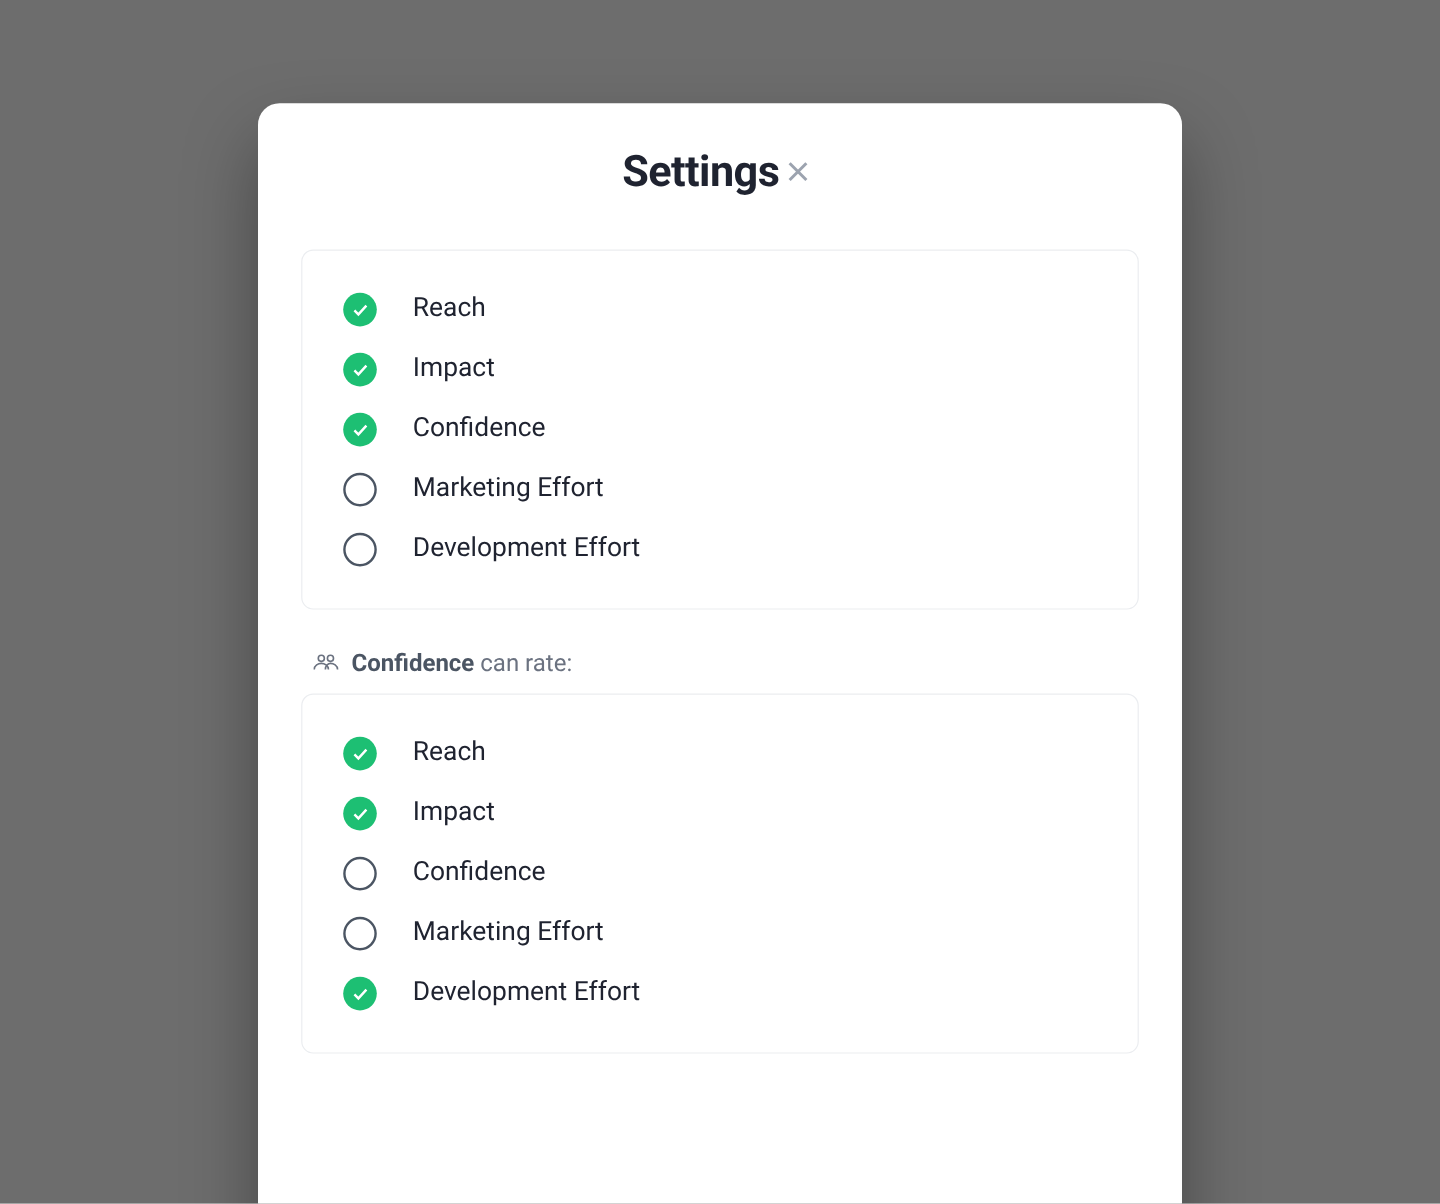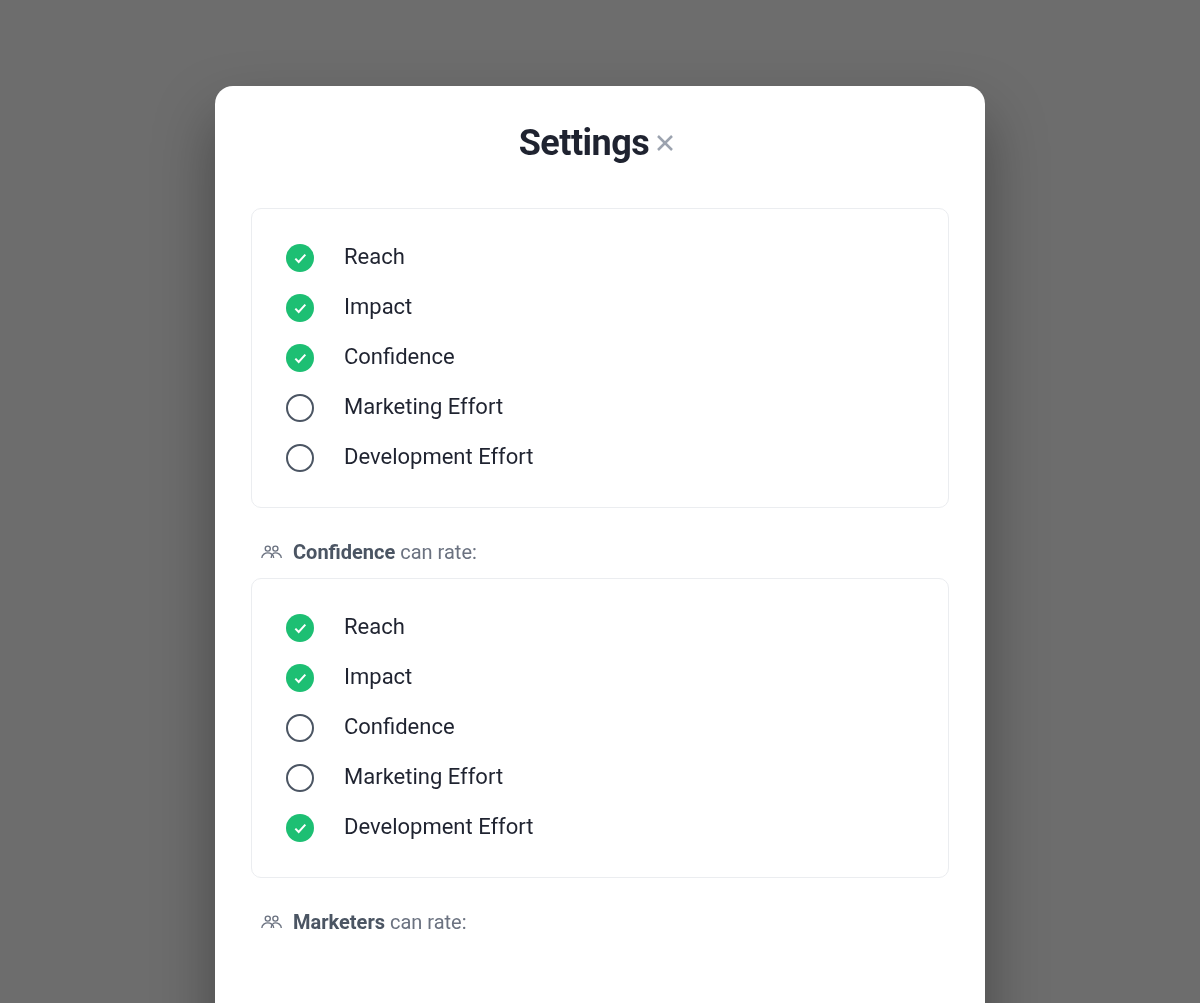--- a/index.html
+++ b/index.html
@@ -221,27 +221,14 @@
           <div class="option-row">
             <div class="check-circle checked">
               <svg viewBox="0 0 24 24">
                 <polyline points="5 13 10 18 20 7"></polyline>
               </svg>
             </div>
             <span class="option-label">Development Effort</span>
           </div>
         </div>
       </div>
-      <div class="section">
-        <div class="section-header">
-          <span class="people-icon">
-            <svg viewBox="0 0 26 16" width="22" height="14">
-              <circle cx="8" cy="4" r="3"></circle>
-              <circle cx="17" cy="4" r="3"></circle>
-              <path d="M1 15 C1 11, 5 9, 8 9 C11 9, 15 11, 15 15"></path>
-              <path d="M12 15 C12 11, 15 9, 17 9 C20 9, 24 11, 24 15"></path>
-            </svg>
-          </span>
-          <span class="section-label"><span class="role-name">Marketers</span><span class="suffix"> can rate:</span></span>
-        </div>
-      </div>
     </div>
 </div>
 
 </body></html>

